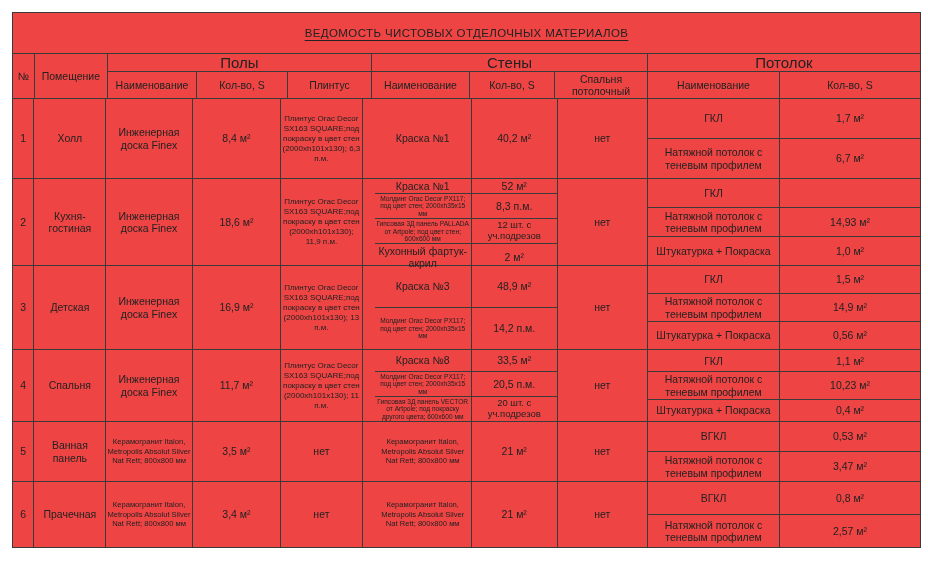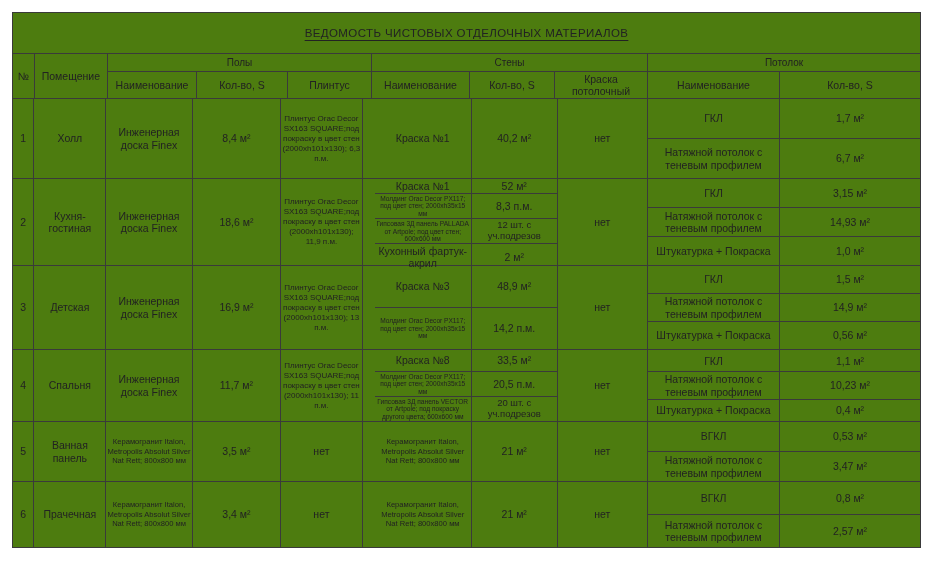--- a/index.html
+++ b/index.html
@@ -9,21 +9,21 @@
   *{box-sizing:border-box;}
   html,body{margin:0;padding:0;background:#ffffff;}
   body{
     width:928px;height:562px;position:relative;
     font-family:"Liberation Sans","DejaVu Sans",sans-serif;
     color:var(--ink);
   }
   .sheet{
     position:absolute;left:12px;top:12px;width:909px;
     border:1.5px solid var(--line);
-    background:#4d7c0f;
+    background:#ef4444;
   }
   .title-row{
     height:41px;display:flex;align-items:center;justify-content:center;
     border-bottom:1px solid var(--line);
   }
   .title-row .t{
     font-size:11.5px;letter-spacing:.4px;
     text-decoration:underline;text-underline-offset:3px;
   }
   
@@ -45,21 +45,21 @@
   .w-wqty{width:85px;}
   .w-cornice{width:93px;}
   .w-cname{width:132px;}
   .w-cqty{width:140px;}
   .grp{display:flex;flex-direction:column;}
   .g-floors{width:264px;}
   .g-walls{width:276px;}
   .g-ceiling{width:272px;}
   .grp-label{
     height:18px;border-bottom:1px solid var(--line);border-right:1px solid var(--line);
-    display:flex;align-items:center;justify-content:center;font-size:10px;
+    display:flex;align-items:center;justify-content:center;font-size:15px;
   }
   .g-ceiling .grp-label{border-right:none;}
   .grp-sub{display:flex;height:26px;}
   .grp-sub .cell{height:26px;}
   .hdr .w-num,.hdr .w-room{height:44px;}
   
   .row{display:flex;border-bottom:1px solid var(--line);}
   .row:last-child{border-bottom:none;}
   .vblock{display:flex;flex-direction:column;border-right:1px solid var(--line);}
   .b-walls{width:183px;margin-left:12px;}
@@ -96,21 +96,21 @@
         <div class="cell hcell w-fname">Наименование</div>
         <div class="cell hcell w-fqty">Кол-во, S</div>
         <div class="cell hcell w-plinth">Плинтус</div>
       </div>
     </div>
     <div class="grp g-walls">
       <div class="grp-label">Стены</div>
       <div class="grp-sub">
         <div class="cell hcell w-wname">Наименование</div>
         <div class="cell hcell w-wqty">Кол-во, S</div>
-        <div class="cell hcell w-cornice">Краска потолочный</div>
+        <div class="cell hcell w-cornice">Спальня потолочный</div>
       </div>
     </div>
     <div class="grp g-ceiling">
       <div class="grp-label">Потолок</div>
       <div class="grp-sub">
         <div class="cell hcell w-cname">Наименование</div>
         <div class="cell hcell w-cqty no-br">Кол-во, S</div>
       </div>
     </div>
   </div>
@@ -161,21 +161,20 @@
       </div>
       <div class="subrow">
         <div class="cell sb-wname">Кухонный фартук-акрил</div>
         <div class="cell sb-wqty">2 м²</div>
       </div>
     </div>
     <div class="cell w-cornice">нет</div>
     <div class="vblock b-ceiling">
       <div class="subrow">
         <div class="cell sb-cname">ГКЛ</div>
-        <div class="cell sb-cqty">3,15 м²</div>
       </div>
       <div class="subrow">
         <div class="cell sb-cname">Натяжной потолок с теневым профилем</div>
         <div class="cell sb-cqty">14,93 м²</div>
       </div>
       <div class="subrow">
         <div class="cell sb-cname">Штукатурка + Покраска</div>
         <div class="cell sb-cqty">1,0 м²</div>
       </div>
     </div>

